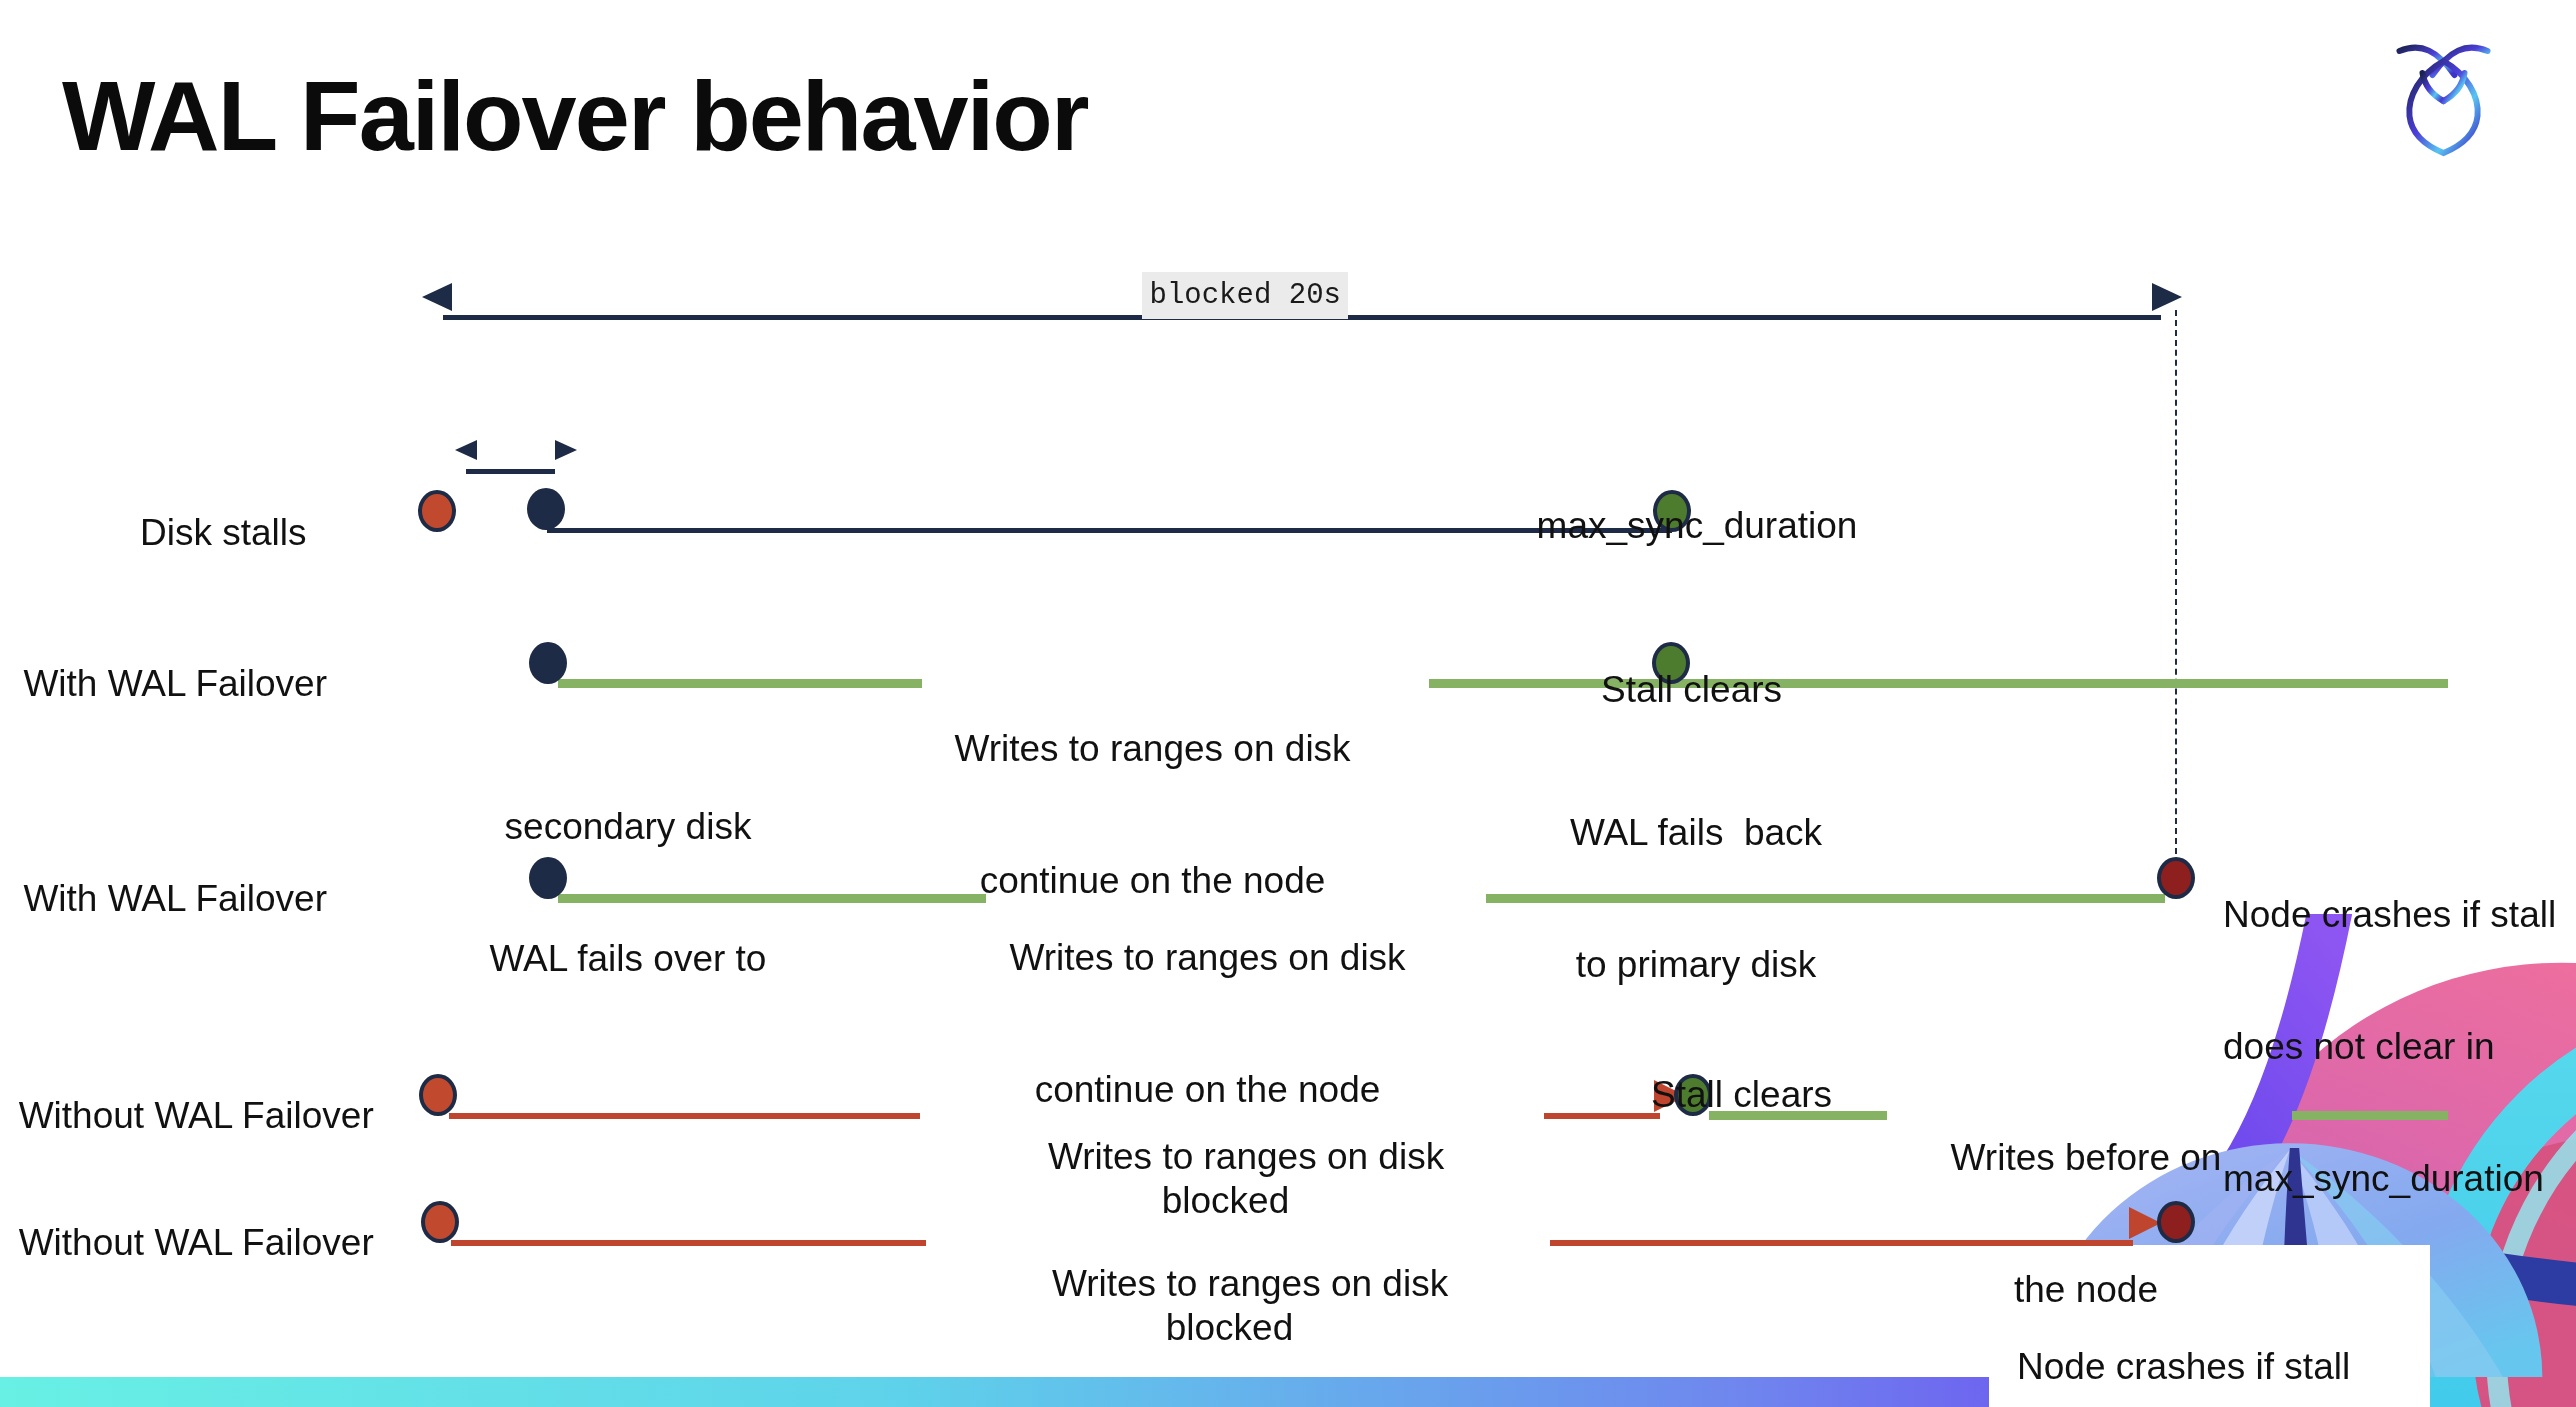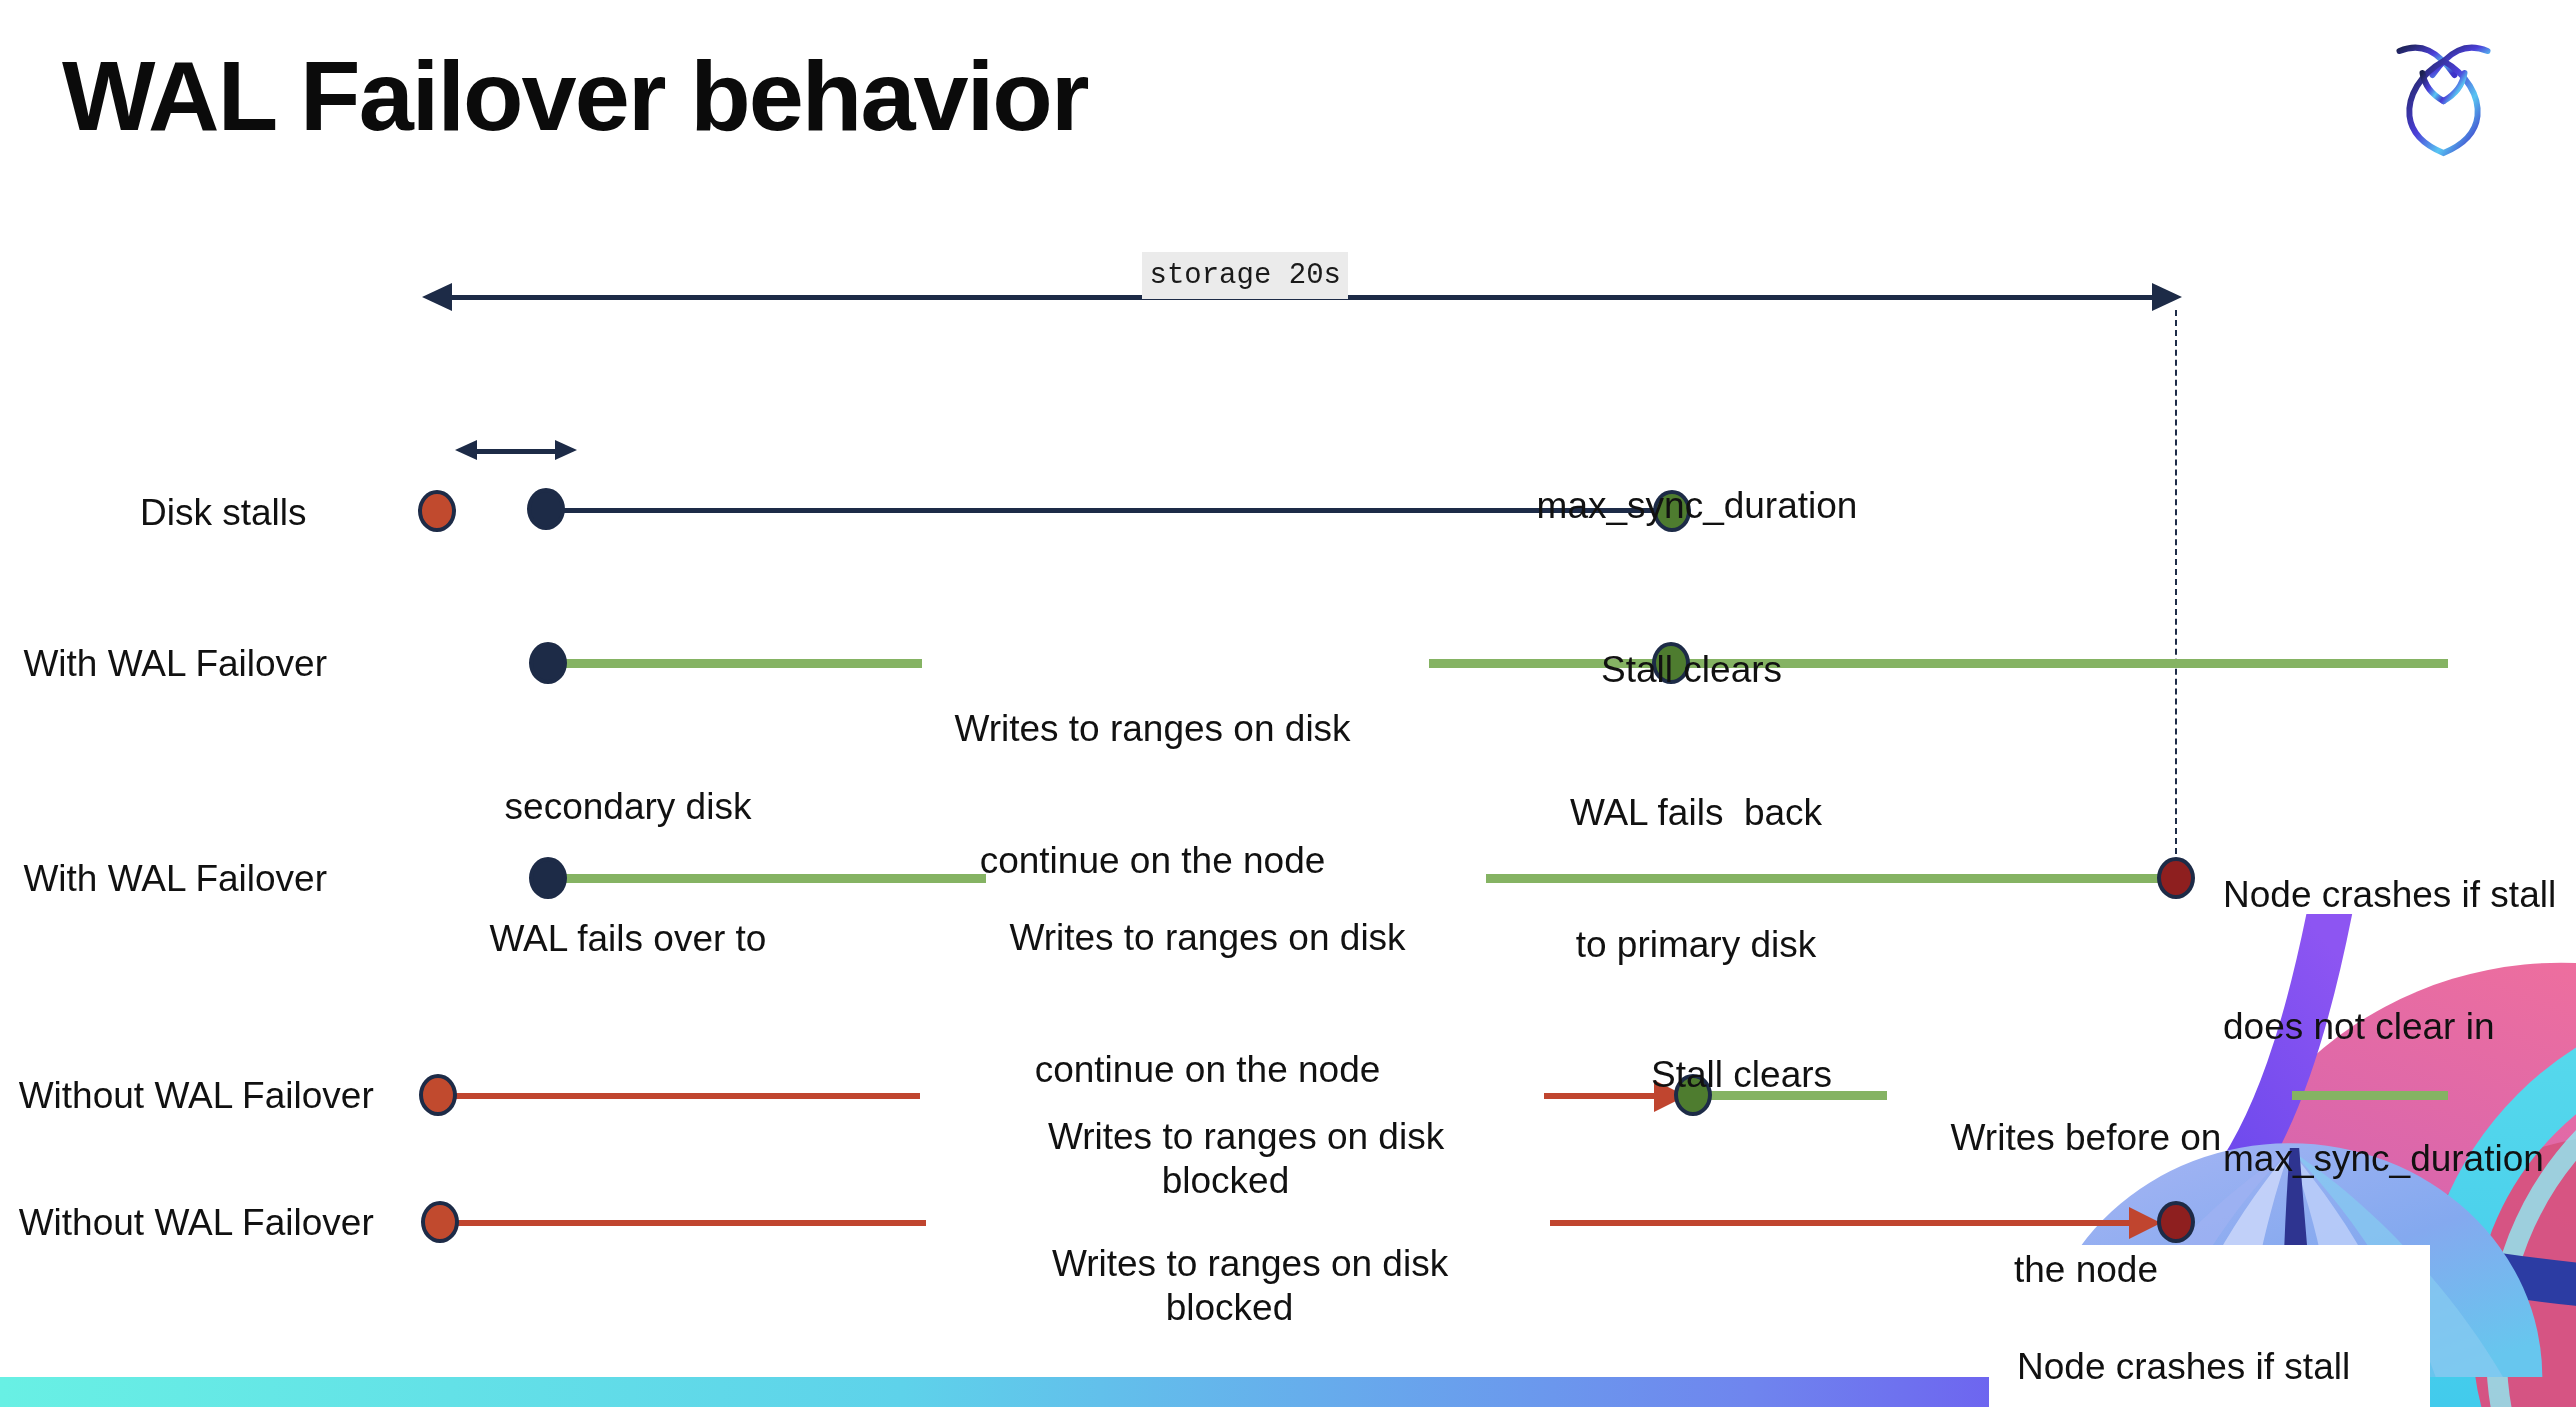--- a/index.html
+++ b/index.html
@@ -1,21 +1,21 @@
 <!DOCTYPE html>
 <html style="--navy: #1d2b47; --red-dot: #c14a2e; --red-line: #c0452f; --maroon: #8e1f1f; --green-dot: #4e7c2f; --green-line: #85b363; --code-bg: #ebebeb; --text: #111111;font-size:15px"><head>
 <meta charset="utf-8">
 <style>
   html,body{margin:0;padding:0;background:#ffffff;}
   .stage{
     position:relative;width:2576px;height:1408px;overflow:hidden;
     font-family:"Liberation Sans",sans-serif;color:var(--text,#111);
     background:#fff;
   }
-  .abs{position:absolute;}
+  .abs{position:absolute;margin-top:20px;}
   .title{
     left:62px;top:39px;font-size:99px;font-weight:800;letter-spacing:-1.9px;
     color:#0b0b0b;z-index:6;
   }
   .code{
     font-family:"Liberation Mono","DejaVu Sans Mono",monospace;
     font-size:29px;color:#1a1a1a;z-index:6;line-height:41px;
   }
   .code span{background:var(--code-bg,#ebebeb);padding:2.8px 7.5px;display:inline-block;}
   .note{font-size:37px;line-height:44px;white-space:pre-wrap;z-index:5;}
@@ -78,21 +78,21 @@
       <path d="M50,111 L50,62"></path>
       <path d="M50,62 C39,56 31,46 29,34"></path>
       <path d="M50,62 C61,56 69,46 71,34"></path>
     </g>
   </svg>
 
   <div class="hline navy-line abs" style="left:443px;top:295px;width:1718px;"></div>
   <div class="tri tri-left-navy" style="left:422px;top:283px;"></div>
   <div class="tri tri-right-navy" style="left:2152px;top:283px;"></div>
   <div class="abs code" style="left:1142px;top:252px;">
-    <span>storage 20s</span><br>
+    <span>blocked 20s</span><br>
   </div>
 
   <div class="dashed-v"></div>
 
   <div class="hline navy-line abs" style="left:466px;top:449px;width:89px;"></div>
   <div class="tri tri-left-sm" style="left:455px;top:440px;"></div>
   <div class="tri tri-right-sm" style="left:555px;top:440px;"></div>
 
   <div class="abs row-label" style="left:140px;top:490px;width:252px;text-align:left;">
     <span>Disk stalls</span>

